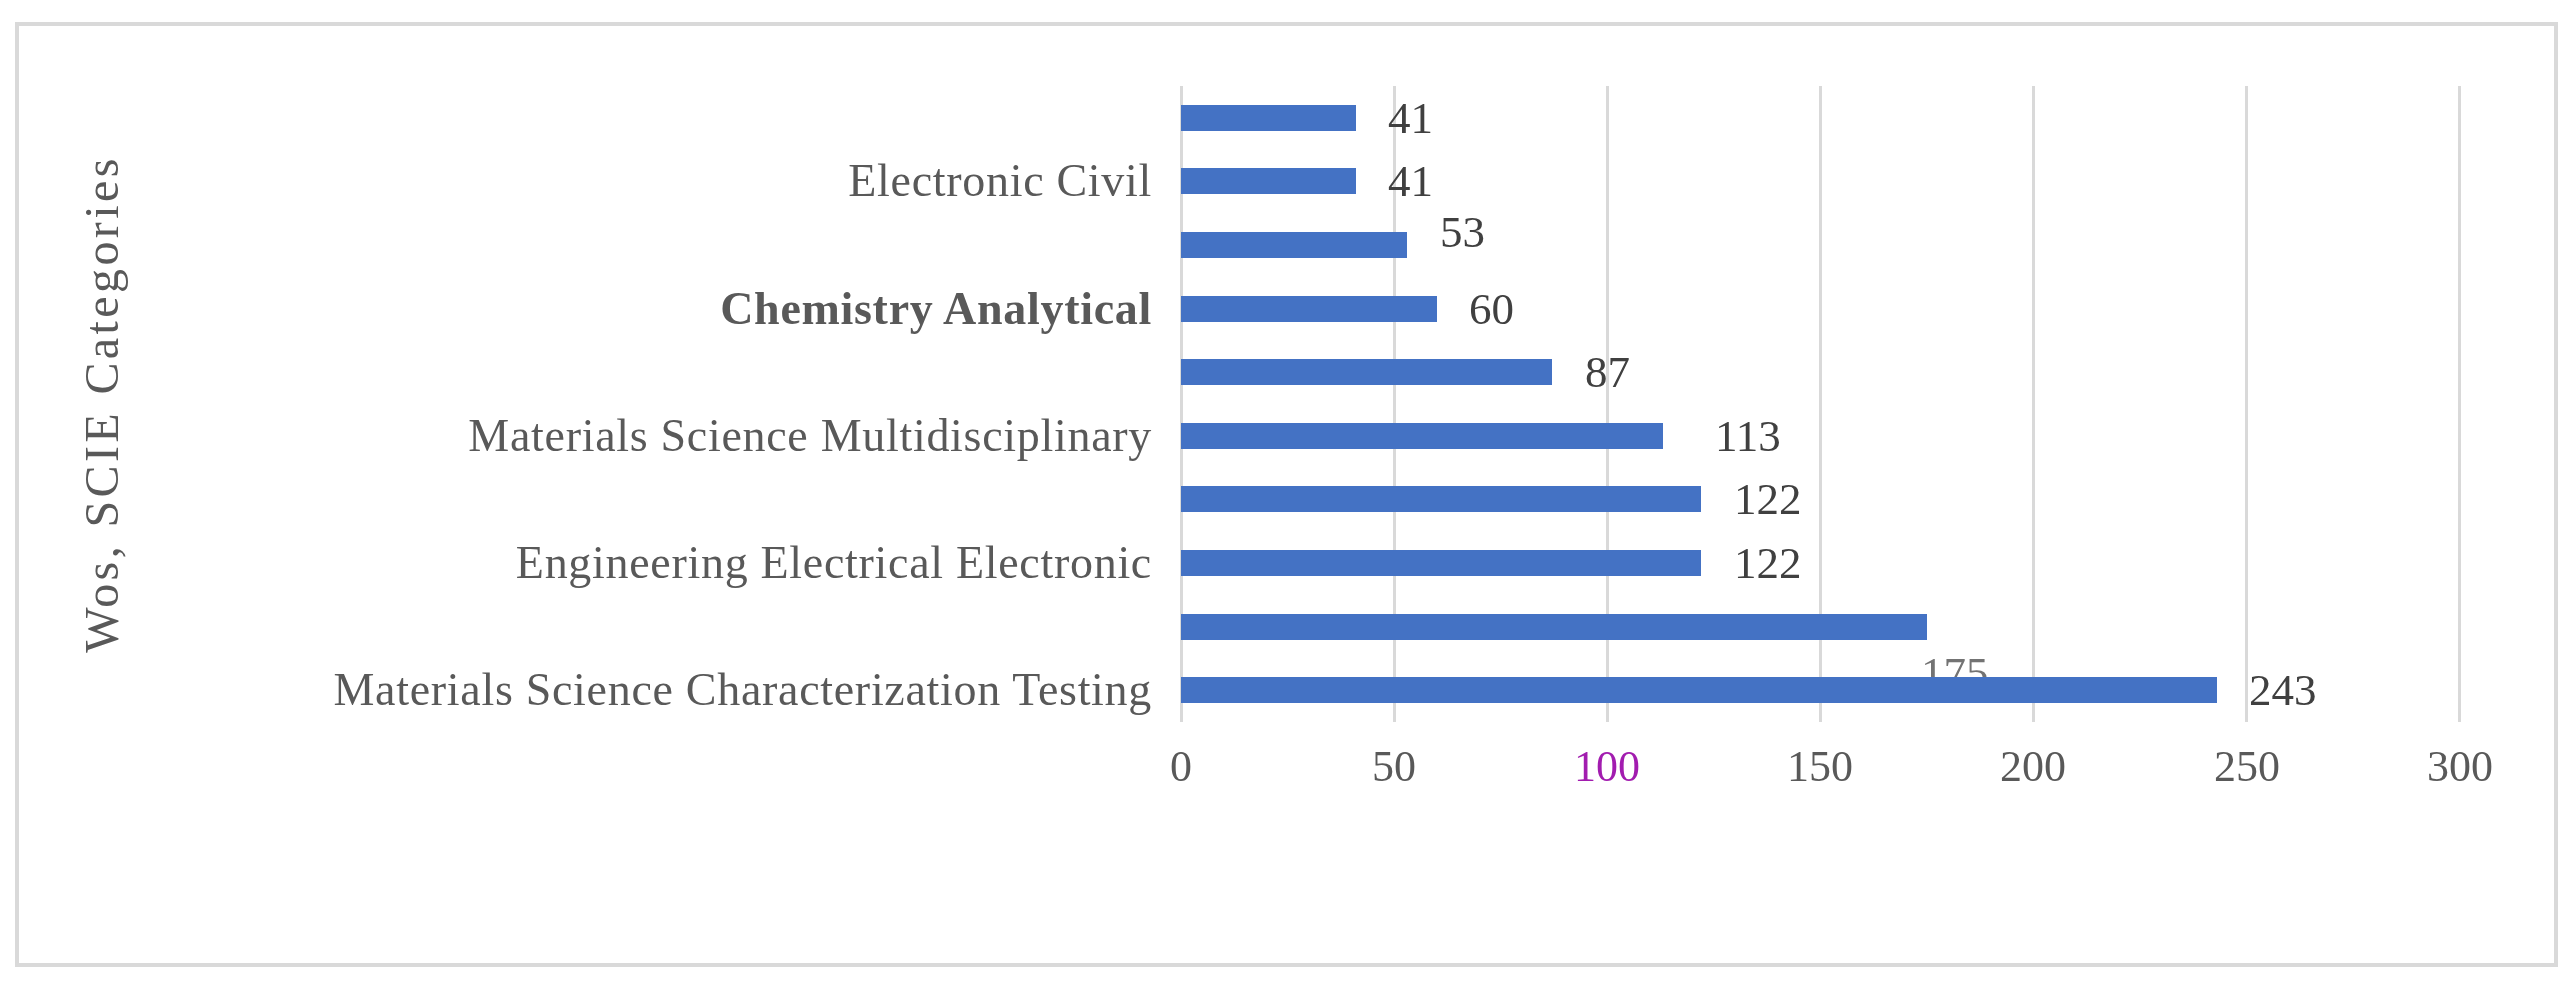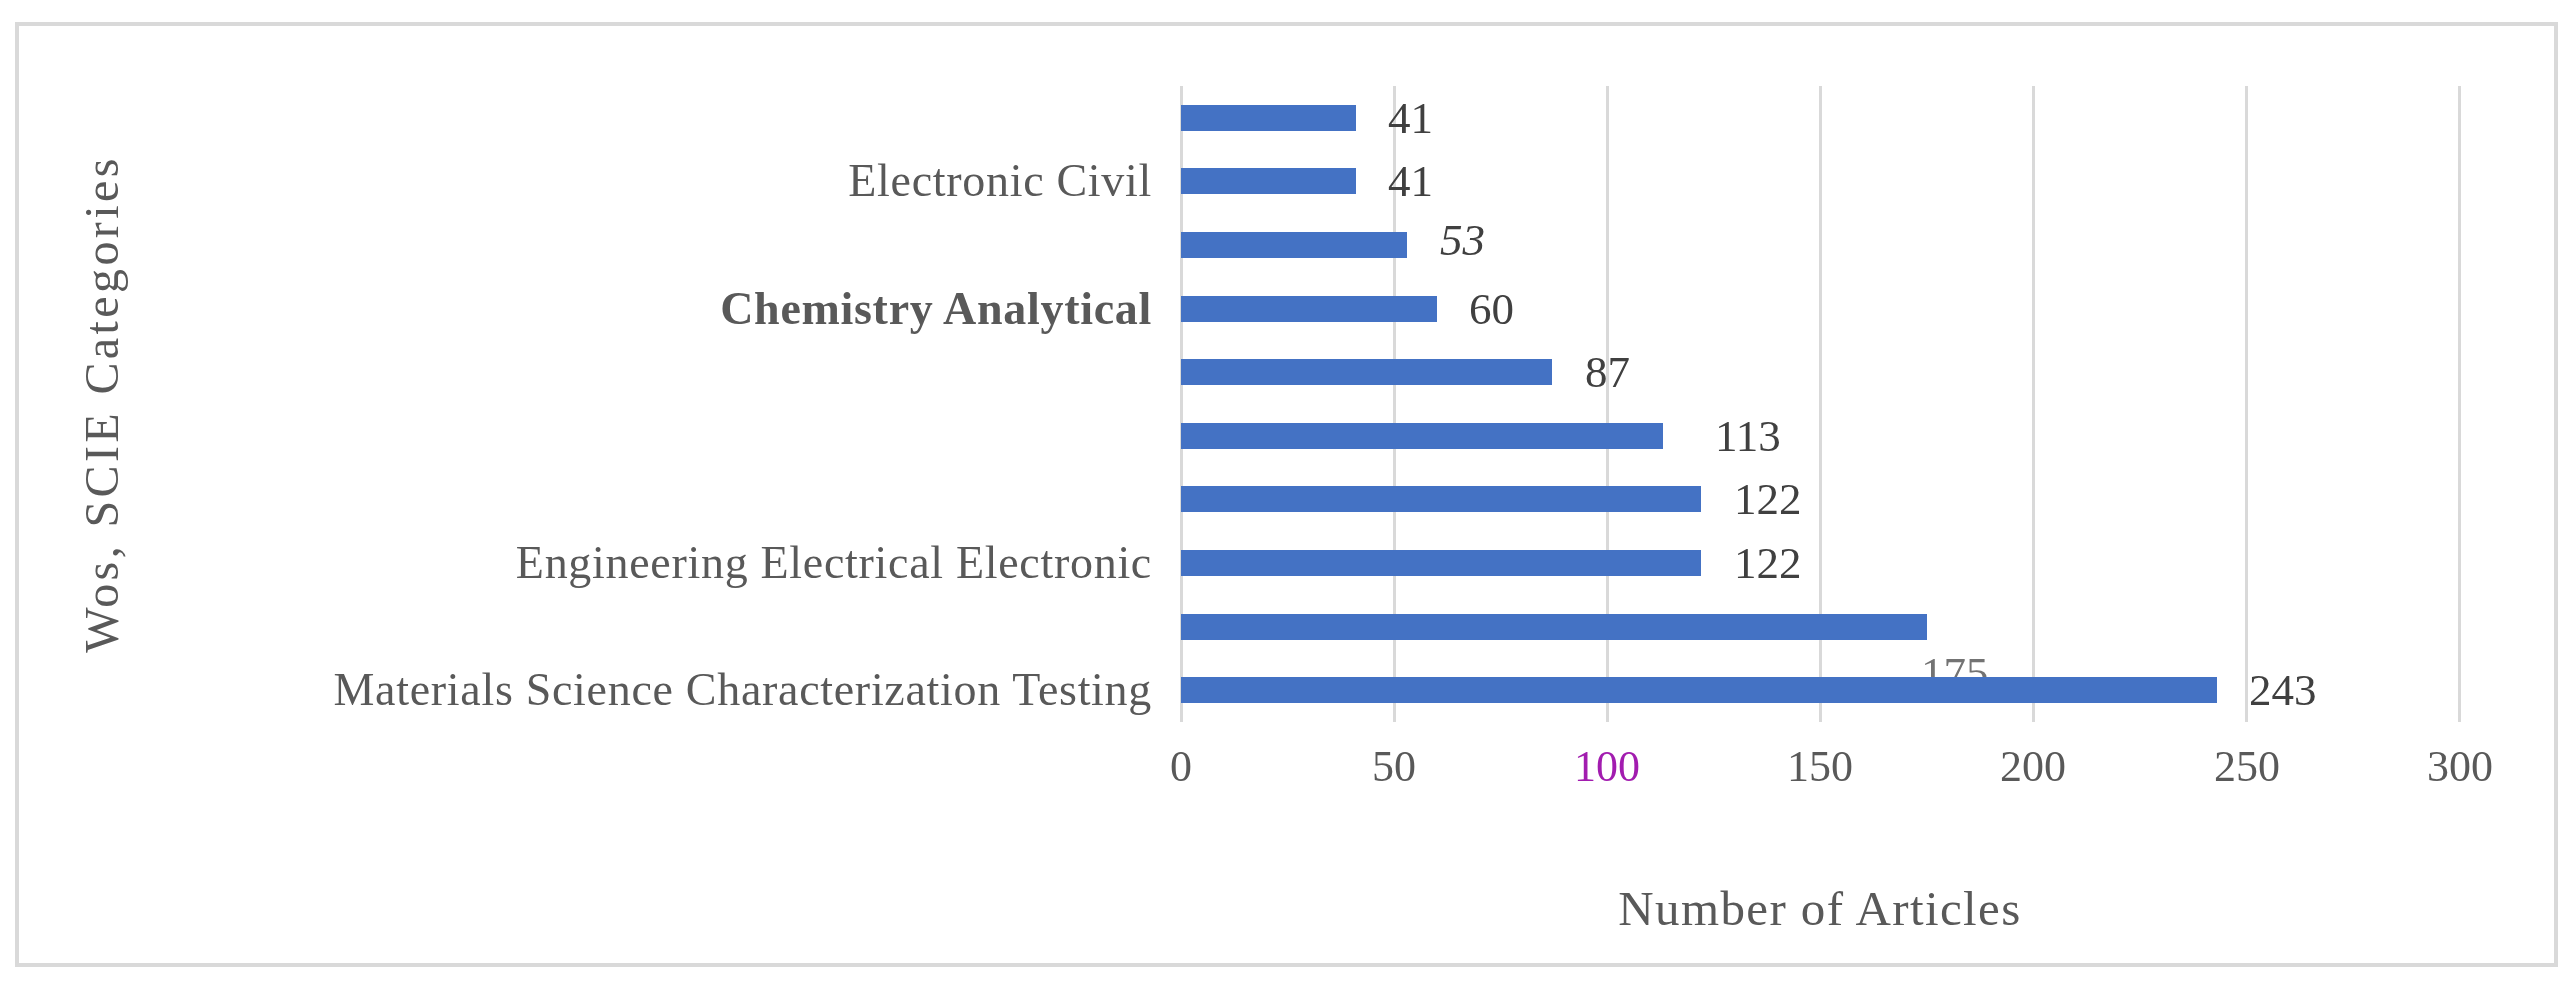--- a/index.html
+++ b/index.html
@@ -99,55 +99,55 @@
   }
 </style>
 </head>
 <body>
 
 <div class="figure" style="border-color: rgb(217, 217, 217); background: rgb(255, 255, 255);">
   <div class="y-title" style="color: rgb(89, 89, 89);">Wos, SCIE Categories</div>
   <div class="cat-labels">
       <div class="clabel" style="top: 95px; color: rgb(89, 89, 89);">Electronic Civil</div>
       <div class="clabel" style="top: 223px; color: rgb(89, 89, 89); font-weight: bold;">Chemistry Analytical</div>
+      <div class="clabel" style="top: 350px; color: rgb(89, 89, 89);">Materials Science Multidisciplinary</div>
       <div class="clabel" style="top: 477px; color: rgb(89, 89, 89);">Engineering Electrical Electronic</div>
       <div class="clabel" style="top: 604px; color: rgb(89, 89, 89);">Materials Science Characterization Testing</div>
     </div>
   <div class="plot">
     <div class="ticks">
         <div class="gridline" style="left: -1.4px; background: rgb(217, 217, 217);"></div>
         <div class="gridline" style="left: 212px; background: rgb(217, 217, 217);"></div>
         <div class="gridline" style="left: 425px; background: rgb(217, 217, 217);"></div>
         <div class="gridline" style="left: 638px; background: rgb(217, 217, 217);"></div>
         <div class="gridline" style="left: 851px; background: rgb(217, 217, 217);"></div>
         <div class="gridline" style="left: 1064px; background: rgb(217, 217, 217);"></div>
         <div class="gridline" style="left: 1277px; background: rgb(217, 217, 217);"></div>
       </div>
   <div class="bar" style="top: 19px; height: 26px; width: 175px; background: rgb(68, 114, 196);"></div>
       <div class="vlabel" style="left: 207px; top: 32px; color: rgb(64, 64, 64);">41</div>
       <div class="bar" style="top: 82px; height: 26px; width: 175px; background: rgb(68, 114, 196);"></div>
       <div class="vlabel" style="left: 207px; top: 95px; color: rgb(64, 64, 64);">41</div>
       <div class="bar" style="top: 146px; height: 26px; width: 226px; background: rgb(68, 114, 196);"></div>
-      <div class="vlabel" style="left: 259px; top: 154px; color: rgb(64, 64, 64); font-style: italic;">53</div>
+      <div class="vlabel" style="left: 259px; top: 146px; color: rgb(64, 64, 64);">53</div>
       <div class="bar" style="top: 210px; height: 26px; width: 256px; background: rgb(68, 114, 196);"></div>
       <div class="vlabel" style="left: 288px; top: 223px; color: rgb(64, 64, 64);">60</div>
       <div class="bar" style="top: 273px; height: 26px; width: 371px; background: rgb(68, 114, 196);"></div>
       <div class="vlabel" style="left: 404px; top: 286px; color: rgb(64, 64, 64);">87</div>
       <div class="bar" style="top: 337px; height: 26px; width: 482px; background: rgb(68, 114, 196);"></div>
       <div class="vlabel" style="left: 514px; top: 350px; color: rgb(64, 64, 64); margin-left: 20px;">113</div>
       <div class="bar" style="top: 400px; height: 26px; width: 520px; background: rgb(68, 114, 196);"></div>
       <div class="vlabel" style="left: 553px; top: 413px; color: rgb(64, 64, 64);">122</div>
       <div class="bar" style="top: 464px; height: 26px; width: 520px; background: rgb(68, 114, 196);"></div>
       <div class="vlabel" style="left: 553px; top: 477px; color: rgb(64, 64, 64);">122</div>
       <div class="bar" style="top: 528px; height: 26px; width: 746px; background: rgb(68, 114, 196);"></div>
       <div class="vlabel" style="left: 740px; top: 541px; color: #737373; margin-top: 46px;">175</div>
       <div class="bar" style="top: 591px; height: 26px; width: 1036px; background: rgb(68, 114, 196);"></div>
       <div class="vlabel" style="left: 1068px; top: 604px; color: rgb(64, 64, 64);">243</div>
     </div>
-  <div class="x-title" style="color: rgb(89, 89, 89);">Number of Articles</div>
 <div class="tick" style="left: 1162px; color: rgb(89, 89, 89);">0</div>
     <div class="tick" style="left: 1375px; color: rgb(89, 89, 89);">50</div>
     <div class="tick" style="left: 1588px; color: #a21caf;">100</div>
     <div class="tick" style="left: 1801px; color: rgb(89, 89, 89);">150</div>
     <div class="tick" style="left: 2014px; color: rgb(89, 89, 89);">200</div>
     <div class="tick" style="left: 2228px; color: rgb(89, 89, 89);">250</div>
     <div class="tick" style="left: 2441px; color: rgb(89, 89, 89);">300</div>
   </div>
 
 

